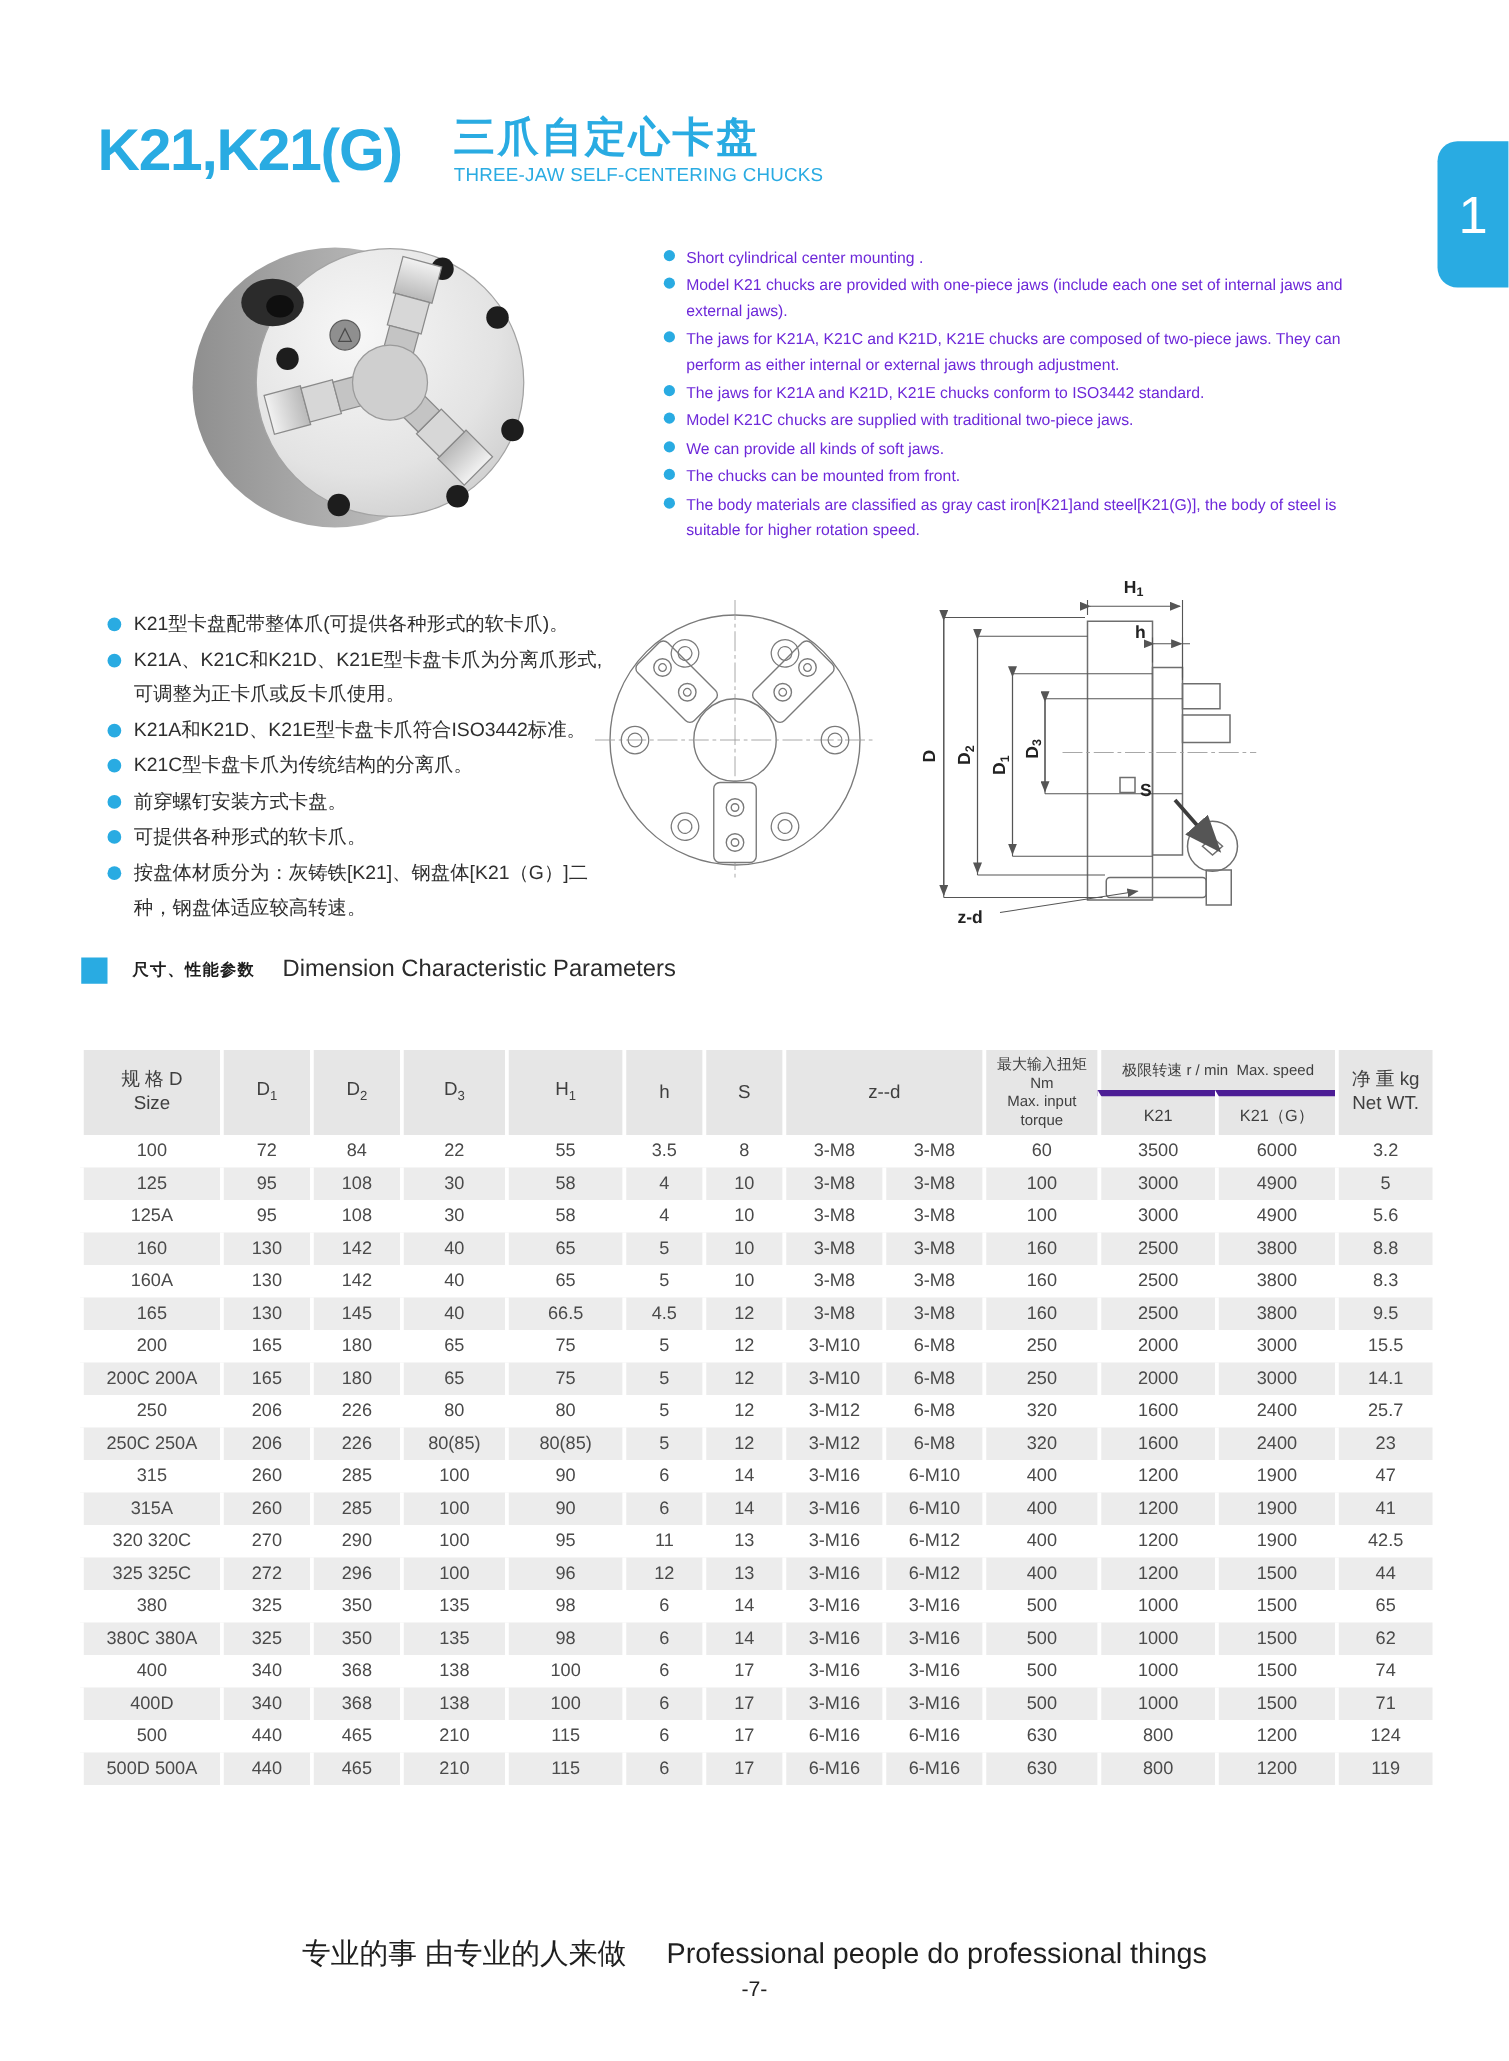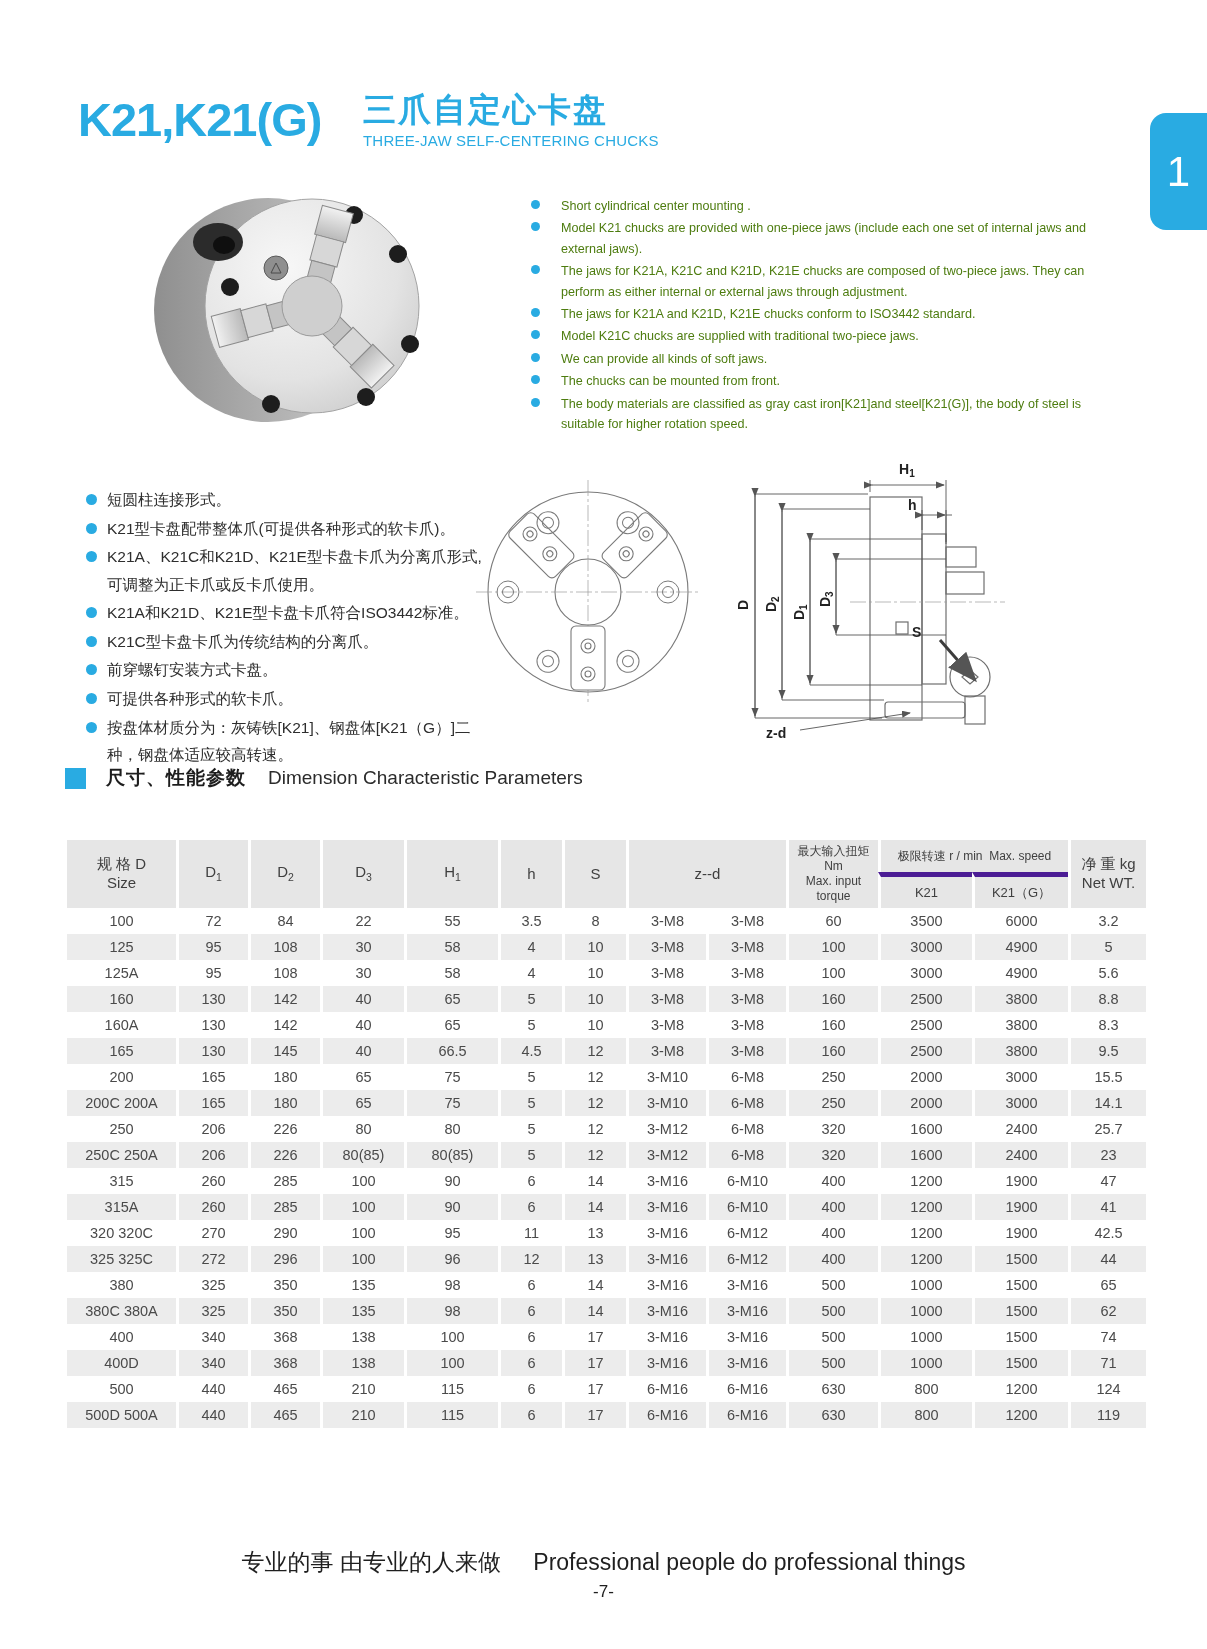--- a/index.html
+++ b/index.html
@@ -13,30 +13,30 @@
   .title-en { position:absolute; left:363px; top:132px; font-size:15px; color:#29abe2; letter-spacing:0.2px; }
   .side-tab { position:absolute; right:0; top:113px; width:57px; height:117px; background:#29abe2;
               border-radius:16px 0 0 16px; color:#fff; font-size:42px; display:flex; align-items:center; justify-content:center; }
 
   
   .photo { position:absolute; left:140px; top:183px; width:330px; height:252px; }
   .drawing { position:absolute; left:470px; top:452px; width:545px; height:295px; }
 
   
   .feat-en { position:absolute; left:531px; top:196px; width:572px; list-style:none; }
-  .feat-en li { display:flex; gap:21px; font-size:12.6px; color:#4d7c0f; line-height:1.62; margin-bottom:2px; }
+  .feat-en li { display:flex; gap:9px; font-size:12.6px; color:#6d28d9; line-height:1.62; margin-bottom:2px; }
   .feat-en .dot { flex:none; width:9px; height:9px; border-radius:50%; background:#29abe2; margin-top:4px; }
   .feat-zh { position:absolute; left:86px; top:486px; width:402px; list-style:none; }
   .feat-zh li { display:flex; gap:10px; font-size:15.5px; color:#2e2e2e; line-height:1.78; margin-bottom:1px; }
   .feat-zh .dot { flex:none; width:11px; height:11px; border-radius:50%; background:#29abe2; margin-top:8px; }
 
   
   .section-head { position:absolute; left:65px; top:765px; display:flex; align-items:center; }
   .section-head .sq { width:21px; height:21px; background:#29abe2; margin-right:20px; }
-  .section-head .zh { font-size:19px; font-weight:bold; color:#1d1d1d; letter-spacing:1px; }
+  .section-head .zh { font-size:13px; font-weight:bold; color:#1d1d1d; letter-spacing:1px; }
   .section-head .en { font-size:19px; color:#2b2b2b; margin-left:22px; }
 
   
   .spec-table { position:absolute; left:64px; top:840px; width:1082px; border-collapse:separate; border-spacing:0; table-layout:fixed; }
   .spec-table th, .spec-table td { text-align:center; vertical-align:middle; border-left:3px solid #fff; }
   .spec-table thead th { background:#e6e6e6; color:#3f3f3f; font-weight:normal; font-size:15px; line-height:1.25; padding:4px 1px; }
   .spec-table thead .small { font-size:12px;margin-top:43px; }
   .spec-table thead .sub-row th { border-top:5px solid #4c1d95; font-size:13px; padding:2px 1px; }
   .spec-table tbody td { font-size:14.5px; color:#4a4a4a; height:26px; line-height:26px; padding:0 1px; white-space:nowrap; }
   .spec-table tbody tr:nth-child(even) td { background:#ececec; }
@@ -149,24 +149,20 @@
       <span>The chucks can be mounted from front.</span>
     </li>
 
     <li>
       <span class="dot"></span>
       <span>The body materials are classified as gray cast iron[K21]and steel[K21(G)], the body of steel is suitable for higher rotation speed.</span>
     </li>
   </ul>
 
   <ul class="feat-zh">
-    <li>
-      <span class="dot"></span>
-      <span>短圆柱连接形式。</span>
-    </li>
 
     <li>
       <span class="dot"></span>
       <span>K21型卡盘配带整体爪(可提供各种形式的软卡爪)。</span>
     </li>
 
     <li>
       <span class="dot"></span>
       <span>K21A、K21C和K21D、K21E型卡盘卡爪为分离爪形式,可调整为正卡爪或反卡爪使用。</span>
     </li>

